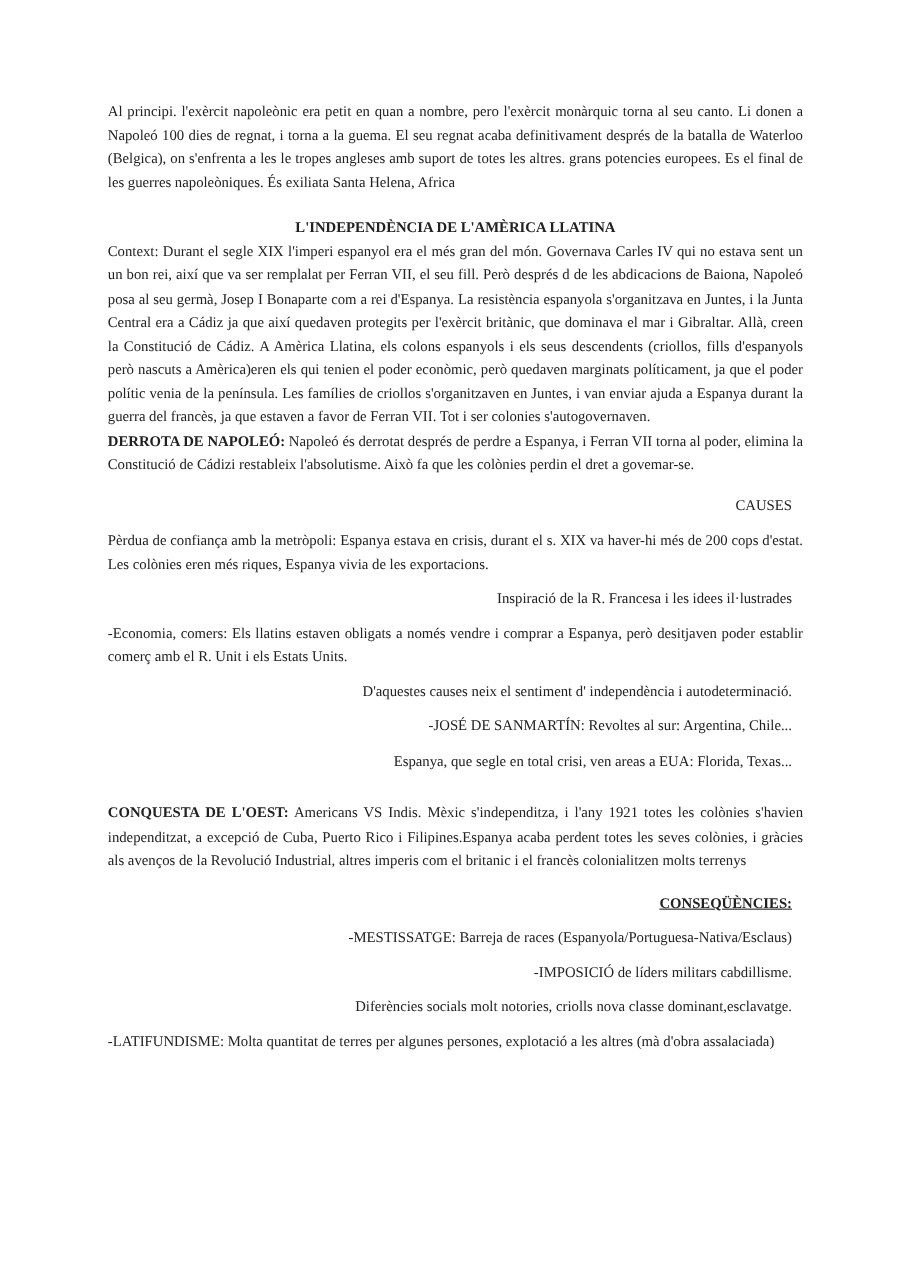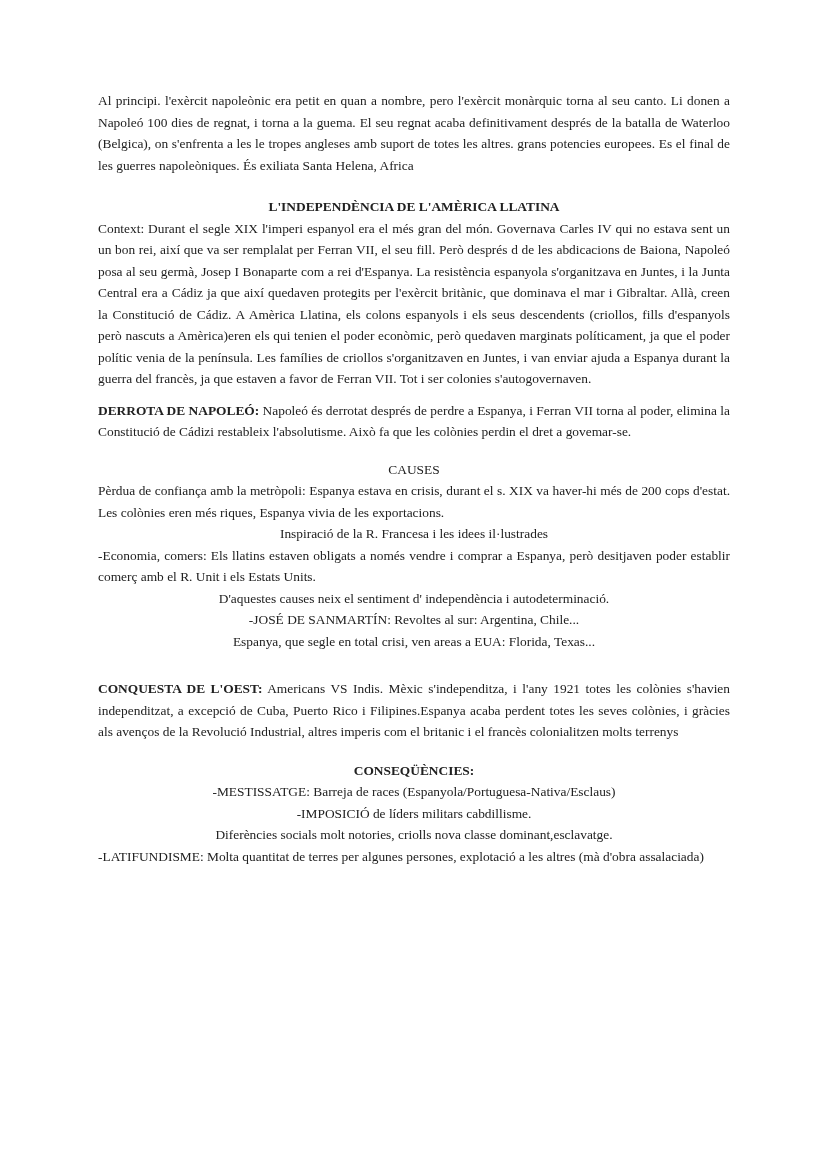--- a/index.html
+++ b/index.html
@@ -23,37 +23,37 @@
     font-size: 13.4px;
     line-height: 21.5px;
     color: #212121;
     -webkit-font-smoothing: antialiased;
   }
   .para {
     margin: 0;
     text-align: justify;
   }
   .line {
-    margin: 0;
-    text-align: center;
+    margin: 10px;
+    text-align: right;
   }
   .heading {
     margin: 20px 0 0 0;
     font-size: 13.4px;
     font-weight: 700;
     line-height: 21.5px;
     text-align: center;
   }
   .lead-bold {
     font-weight: 700;
   }
-  .mt-derrota  { margin-top: 10px; }
+  .mt-derrota  { }
   .mt-causes   { margin-top: 16px; }
   .mt-conquesta{ margin-top: 26px; }
-  .mt-conseq   { margin-top: 17px; }
+  .mt-conseq   { margin-top: 17px; text-decoration: underline; }
 </style>
 </head>
 <body>
 
 <div class="page">
   <div class="doc">
 
     <p class="para">Al principi. l'exèrcit napoleònic era petit en quan a nombre, pero l'exèrcit monàrquic torna al seu canto. Li donen a Napoleó 100 dies de regnat, i torna a la guema. El seu regnat acaba definitivament després de la batalla de Waterloo (Belgica), on s'enfrenta a les le tropes angleses amb suport de totes les altres. grans potencies europees. Es el final de les guerres napoleòniques. És exiliata Santa Helena, Africa</p>
 
     <h2 class="heading">L'INDEPENDÈNCIA DE L'AMÈRICA LLATINA</h2>

